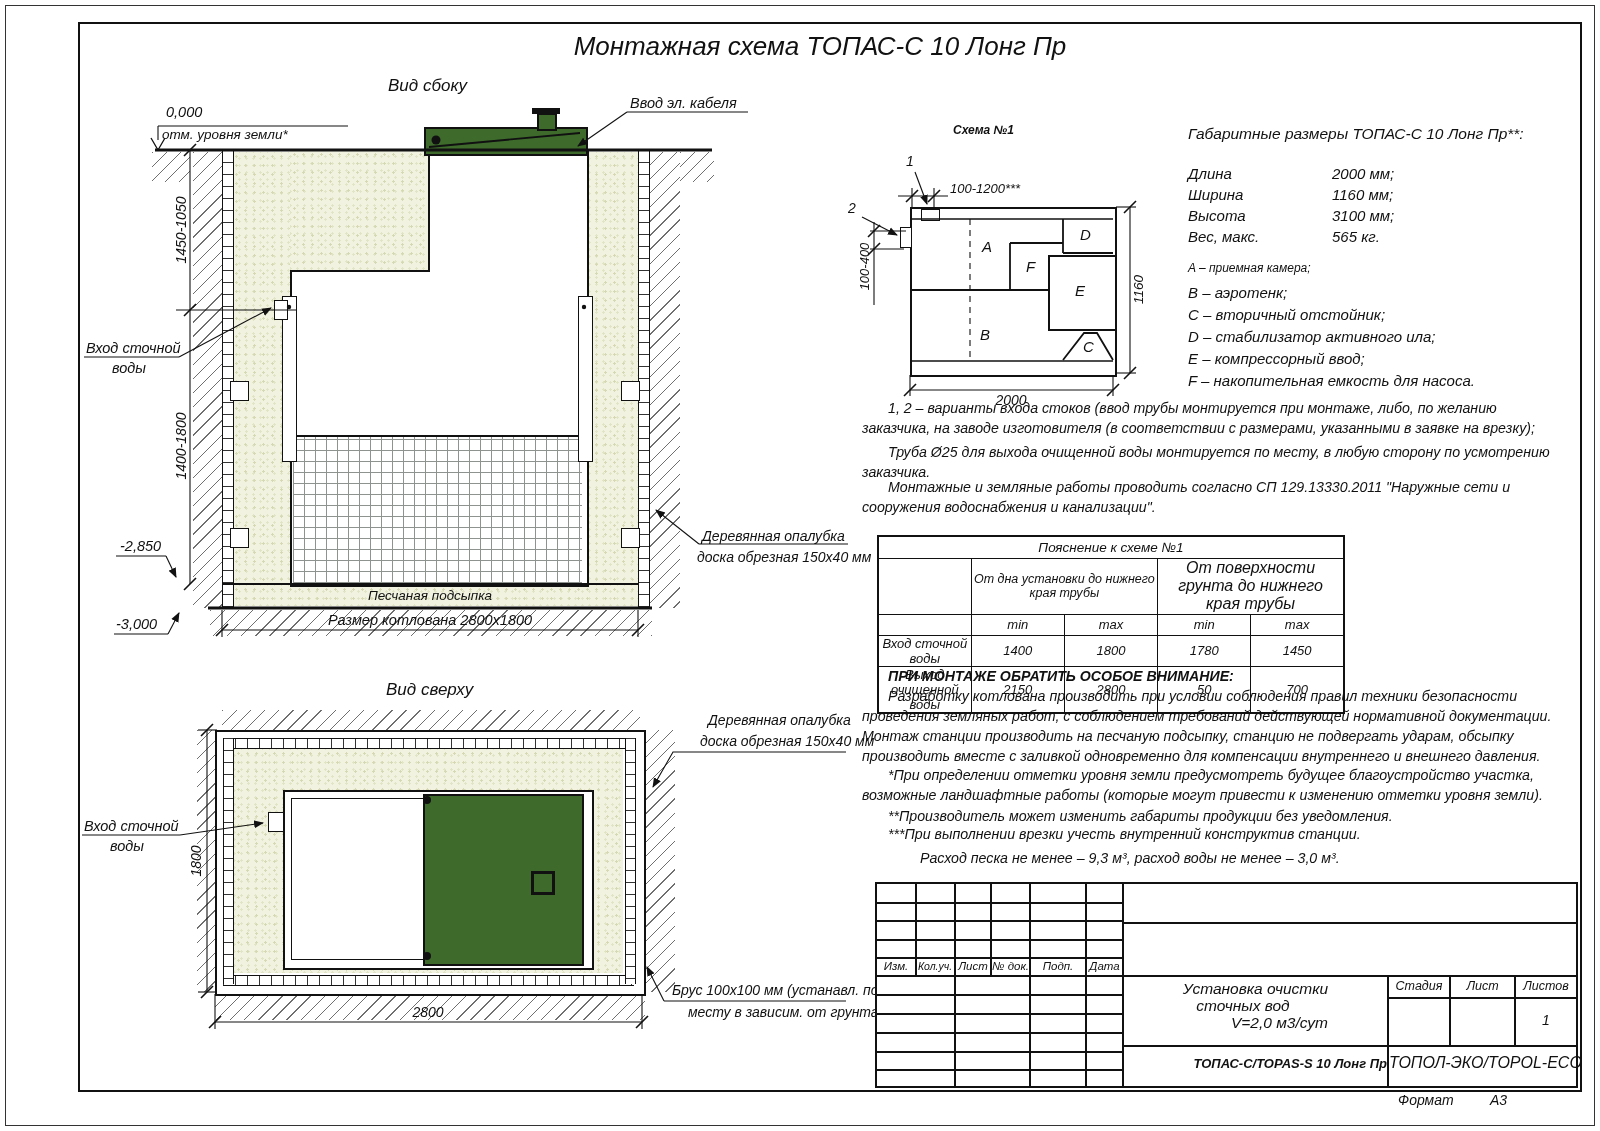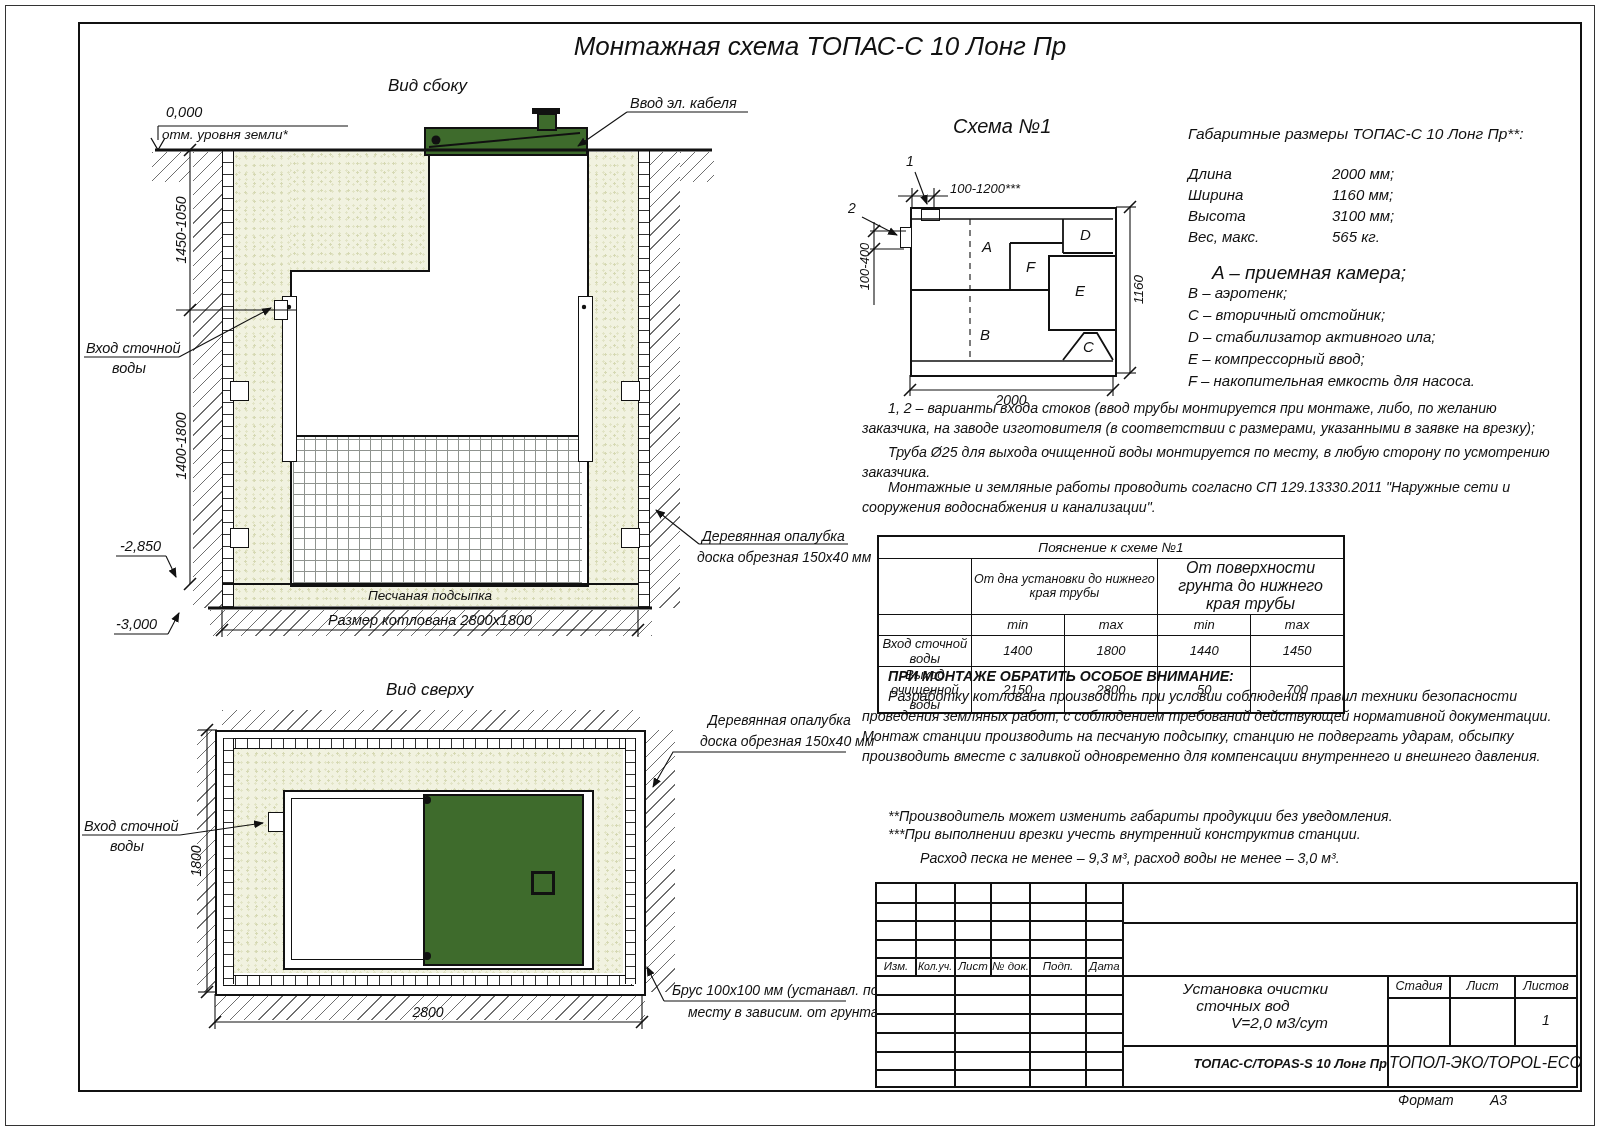--- a/index.html
+++ b/index.html
@@ -104,21 +104,21 @@
 
   <div class="lbl" style="left:84px;top:818px;font-size:14.5px;">Вход сточной</div>
   <div class="lbl" style="left:110px;top:838px;font-size:14.5px;">воды</div>
   <div class="vlabel" style="left:166px;top:853px;width:60px;font-size:14px;">1800</div>
   <div class="lbl ctr" style="left:398px;top:1004px;width:60px;font-size:14px;">2800</div>
   <div class="lbl" style="left:708px;top:712px;font-size:14px;">Деревянная опалубка</div>
   <div class="lbl" style="left:700px;top:733px;font-size:14px;">доска обрезная 150x40 мм</div>
   <div class="lbl" style="left:672px;top:982px;font-size:14px;">Брус 100x100 мм (устанавл. по</div>
   <div class="lbl" style="left:688px;top:1004px;font-size:14px;">месту в зависим. от грунта)</div>
 
-  <div class="lbl" style="left:953px;top:115px;font-size:20px;">Схема №1</div>
+  <div class="lbl" style="left:953px;top:124px;font-size:12px;font-weight:bold;">Схема №1</div>
   <div class="abs" style="left:910px;top:207px;width:203px;height:166px;background:#fff;border:2.2px solid #111;"></div>
   <div class="abs" style="left:1048px;top:255px;width:65px;height:72px;background:#fff;border:2.2px solid #111;"></div>
   <div class="abs" style="left:921px;top:209px;width:17px;height:10px;background:#fff;border:1.8px solid #111;"></div>
   <div class="abs" style="left:900px;top:227px;width:10px;height:19px;background:#fff;border:1.8px solid #111;"></div>
 
   <div class="lbl" style="left:982px;top:238px;font-size:15px;">A</div>
   <div class="lbl" style="left:980px;top:326px;font-size:15px;">B</div>
   <div class="lbl" style="left:1083px;top:338px;font-size:15px;">C</div>
   <div class="lbl" style="left:1080px;top:226px;font-size:15px;">D</div>
   <div class="lbl" style="left:1075px;top:282px;font-size:15px;">E</div>
@@ -132,21 +132,21 @@
 
   <div class="lbl" style="left:1188px;top:125px;font-size:15.5px;">Габаритные размеры ТОПАС-С 10 Лонг Пр**:</div>
   <div class="lbl" style="left:1188px;top:165px;font-size:15px;">Длина</div>
   <div class="lbl" style="left:1332px;top:165px;font-size:15px;">2000 мм;</div>
   <div class="lbl" style="left:1188px;top:186px;font-size:15px;">Ширина</div>
   <div class="lbl" style="left:1332px;top:186px;font-size:15px;">1160 мм;</div>
   <div class="lbl" style="left:1188px;top:207px;font-size:15px;">Высота</div>
   <div class="lbl" style="left:1332px;top:207px;font-size:15px;">3100 мм;</div>
   <div class="lbl" style="left:1188px;top:228px;font-size:15px;">Вес, макс.</div>
   <div class="lbl" style="left:1332px;top:228px;font-size:15px;">565 кг.</div>
-  <div class="lbl" style="left:1188px;top:262px;font-size:19px;margin-left:24px;">A – приемная камера;</div>
+  <div class="lbl" style="left:1188px;top:262px;font-size:12px;">A – приемная камера;</div>
   <div class="lbl" style="left:1188px;top:284px;font-size:15px;">B – аэротенк;</div>
   <div class="lbl" style="left:1188px;top:306px;font-size:15px;">C – вторичный отстойник;</div>
   <div class="lbl" style="left:1188px;top:328px;font-size:15px;">D – стабилизатор активного ила;</div>
   <div class="lbl" style="left:1188px;top:350px;font-size:15px;">E – компрессорный ввод;</div>
   <div class="lbl" style="left:1188px;top:372px;font-size:15px;">F – накопительная емкость для насоса.</div>
 
   <div class="para" style="left:862px;top:398px;width:706px;text-indent:26px;">1, 2 – варианты входа  стоков (ввод трубы монтируется при монтаже, либо, по желанию заказчика, на заводе изготовителя (в соответствии с размерами, указанными в заявке на врезку);</div>
   <div class="para" style="left:862px;top:442px;width:706px;text-indent:26px;">Труба Ø25 для выхода очищенной воды монтируется по месту, в любую сторону по усмотрению заказчика.</div>
   <div class="para" style="left:862px;top:477px;width:706px;text-indent:26px;">Монтажные и земляные работы проводить согласно СП 129.13330.2011 "Наружные сети и сооружения водоснабжения и канализации".</div>
 
@@ -165,36 +165,37 @@
         <td></td>
         <td style="width:76px;">min</td>
         <td style="width:73px;">max</td>
         <td style="width:67px;">min</td>
         <td style="width:60px;">max</td>
       </tr>
       <tr style="height:17px;font-size:13px;">
         <td>Вход сточной воды</td>
         <td>1400</td>
         <td>1800</td>
-        <td>1440</td>
+        <td>1780</td>
         <td>1450</td>
       </tr>
       <tr style="height:17px;font-size:13px;">
         <td>Выход очищенной воды</td>
         <td>2150</td>
         <td>2800</td>
         <td>50</td>
         <td>700</td>
       </tr>
     </tbody>
       </table>
   </div>
 
   <div class="para" style="left:862px;top:666px;width:708px;text-indent:26px;font-weight:bold;">ПРИ МОНТАЖЕ ОБРАТИТЬ ОСОБОЕ ВНИМАНИЕ:</div>
   <div class="para" style="left:862px;top:686px;width:708px;text-indent:26px;">Разработку котлована производить при условии соблюдения правил техники безопасности проведения земляных работ, с соблюдением требований действующей нормативной документации. Монтаж станции производить на песчаную подсыпку, станцию не подвергать ударам, обсыпку производить вместе с заливкой одновременно для компенсации внутреннего и внешнего давления.</div>
+  <div class="para" style="left:862px;top:766px;width:708px;text-indent:26px;line-height:19.5px;">*При определении отметки уровня земли предусмотреть будущее благоустройство участка, возможные ландшафтные работы (которые могут привести к изменению отметки уровня земли).</div>
   <div class="para" style="left:862px;top:806px;width:708px;text-indent:26px;">**Производитель может изменить габариты продукции без уведомления.</div>
   <div class="para" style="left:862px;top:824px;width:708px;text-indent:26px;">***При выполнении врезки учесть внутренний конструктив станции.</div>
   <div class="para" style="left:888px;top:848px;width:700px;margin-left:32px;">Расход песка не менее – 9,3 м³, расход воды не менее – 3,0 м³.</div>
 
   <div class="abs" style="left:875px;top:882px;width:699px;height:202px;border:2.2px solid #111;background:#fff;">
 
     <div class="tl-line" style="left:38px;top:0;width:1.6px;height:91px;"></div>
     <div class="tl-line" style="left:77px;top:0;width:1.6px;height:202px;"></div>
     <div class="tl-line" style="left:113px;top:0;width:1.6px;height:91px;"></div>
     <div class="tl-line" style="left:152px;top:0;width:1.6px;height:202px;"></div>

